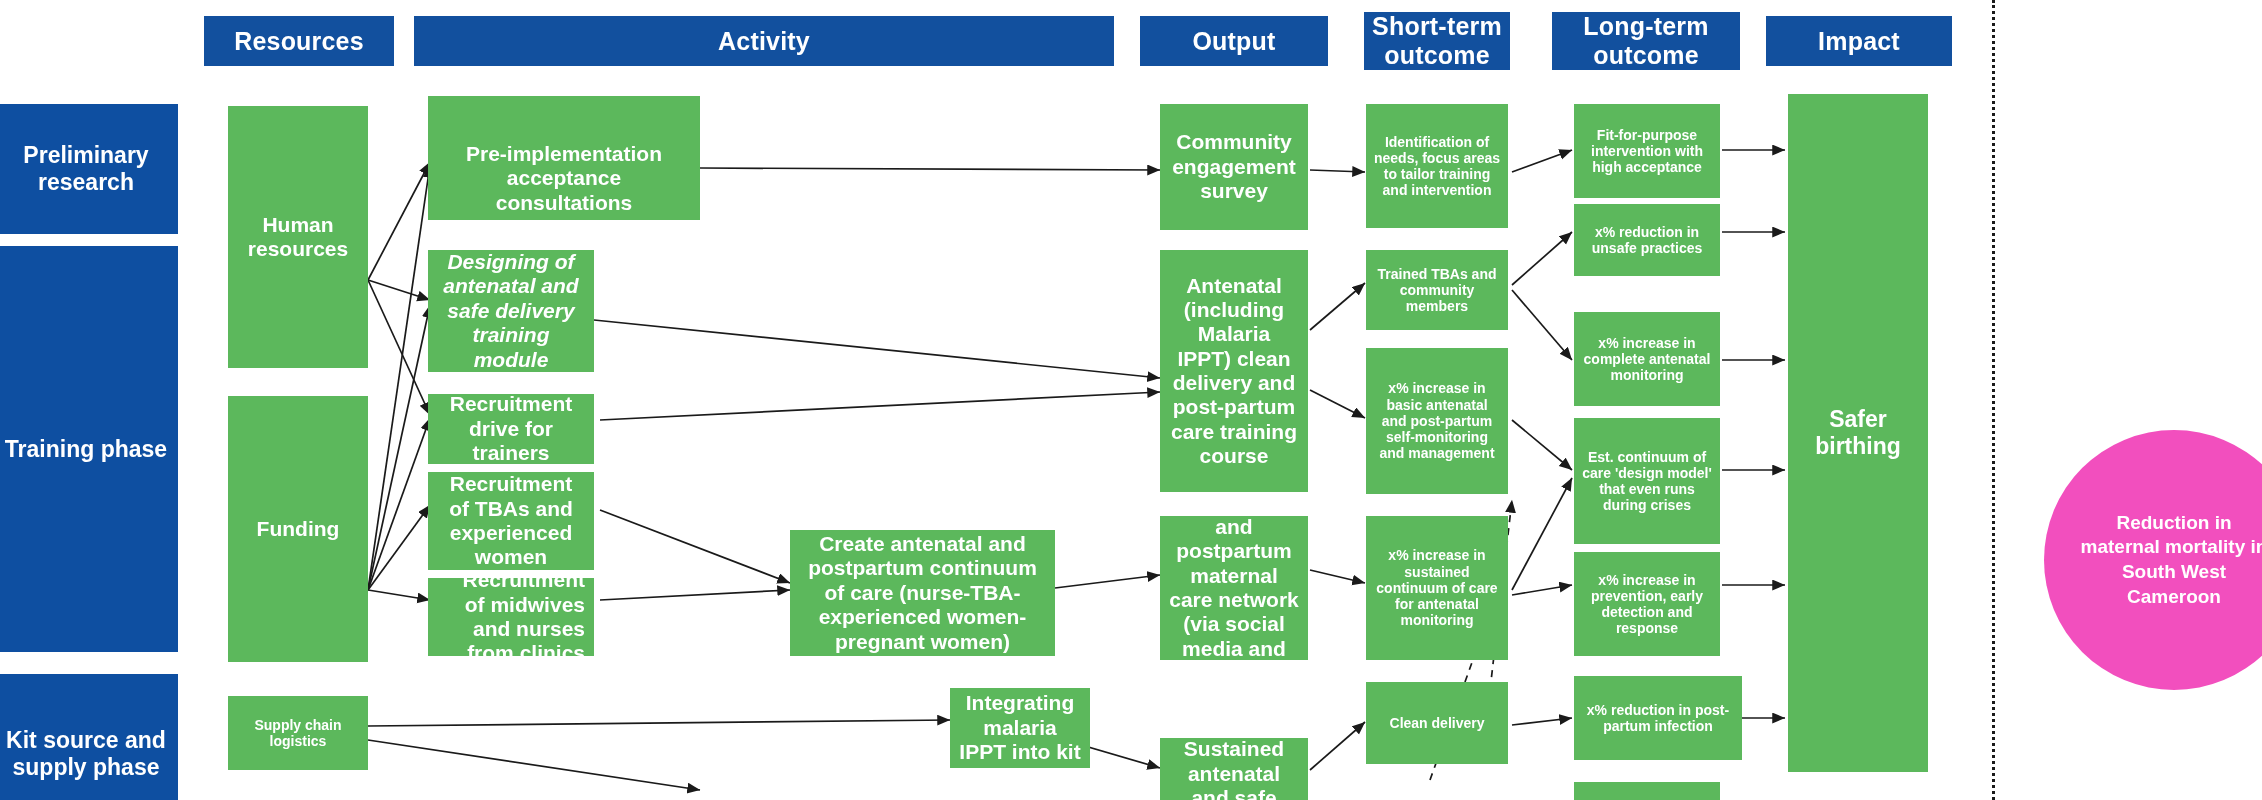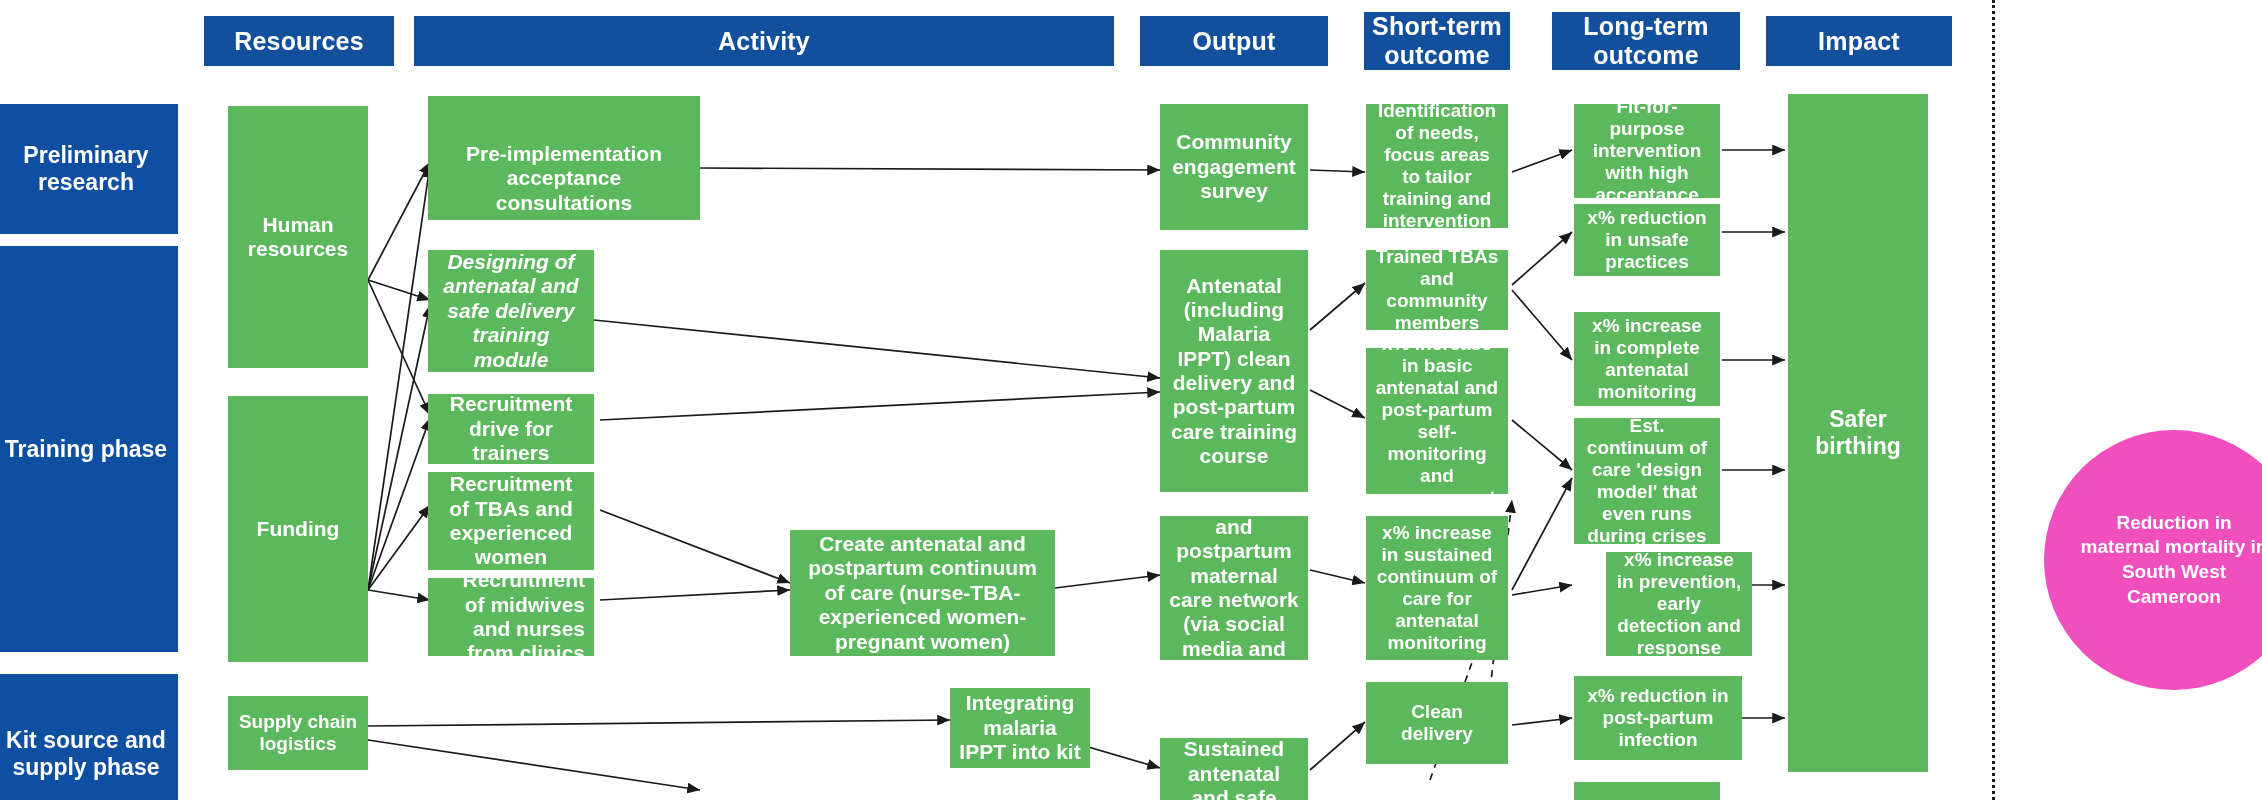--- a/index.html
+++ b/index.html
@@ -8,21 +8,21 @@
     background:#ffffff;
     font-family:"Liberation Sans", sans-serif;
     overflow:hidden;
     position:relative;
   }
   #stage{position:absolute;left:0;top:0;width:2262px;height:800px;overflow:hidden;}
   .box{position:absolute;box-sizing:border-box;display:flex;align-items:center;justify-content:center;text-align:center;color:#ffffff;line-height:1.16;}
   .hdr{background:#12509E;font-weight:bold;font-size:25px;letter-spacing:.2px;}
   .phase{background:#0E4FA1;font-weight:bold;font-size:23px;}
   .green{background:#5CB85C;font-weight:bold;}
-  .g-md{font-size:19px;padding:4px 7px;}
+  .g-md{font-size:14px;padding:4px 7px;}
   .g-lg{font-size:21px;padding:5px 9px;}
   .g-xl{font-size:23px;padding:6px 10px;}
   .circle{position:absolute;border-radius:50%;background:#F24FBE;display:flex;align-items:center;justify-content:center;text-align:center;color:#ffffff;font-weight:bold;font-size:19px;line-height:1.3;}
   svg.edges{position:absolute;left:0;top:0;width:2262px;height:800px;pointer-events:none;}
   .dotdiv{position:absolute;top:0;height:800px;width:0;border-left:3px dotted #1a1a1a;}
 </style>
 </head>
 <body>
 
 <div id="stage">
@@ -178,21 +178,21 @@
     </div>
   <div class="box green g-md" style="left:1574px;top:204px;width:146px;height:72px;">
       <span>x% reduction in unsafe practices</span>
     </div>
   <div class="box green g-md" style="left:1574px;top:312px;width:146px;height:94px;">
       <span>x% increase in complete antenatal monitoring</span>
     </div>
   <div class="box green g-md" style="left:1574px;top:418px;width:146px;height:126px;">
       <span>Est. continuum of care 'design model' that even runs during crises</span>
     </div>
-  <div class="box green g-md" style="left:1574px;top:552px;width:146px;height:104px;margin-left:32px;">
+  <div class="box green g-md" style="left:1574px;top:552px;width:146px;height:104px;">
       <span>x% increase in prevention, early detection and response</span>
     </div>
   <div class="box green g-md" style="left:1574px;top:676px;width:168px;height:84px;">
       <span>x% reduction in post-partum infection</span>
     </div>
   <div class="box green g-md" style="left:1574px;top:782px;width:146px;height:60px;"></div>
 
   <div class="box green g-xl" style="left:1788px;top:94px;width:140px;height:678px;">
       <span>Safer birthing</span>
     </div>

